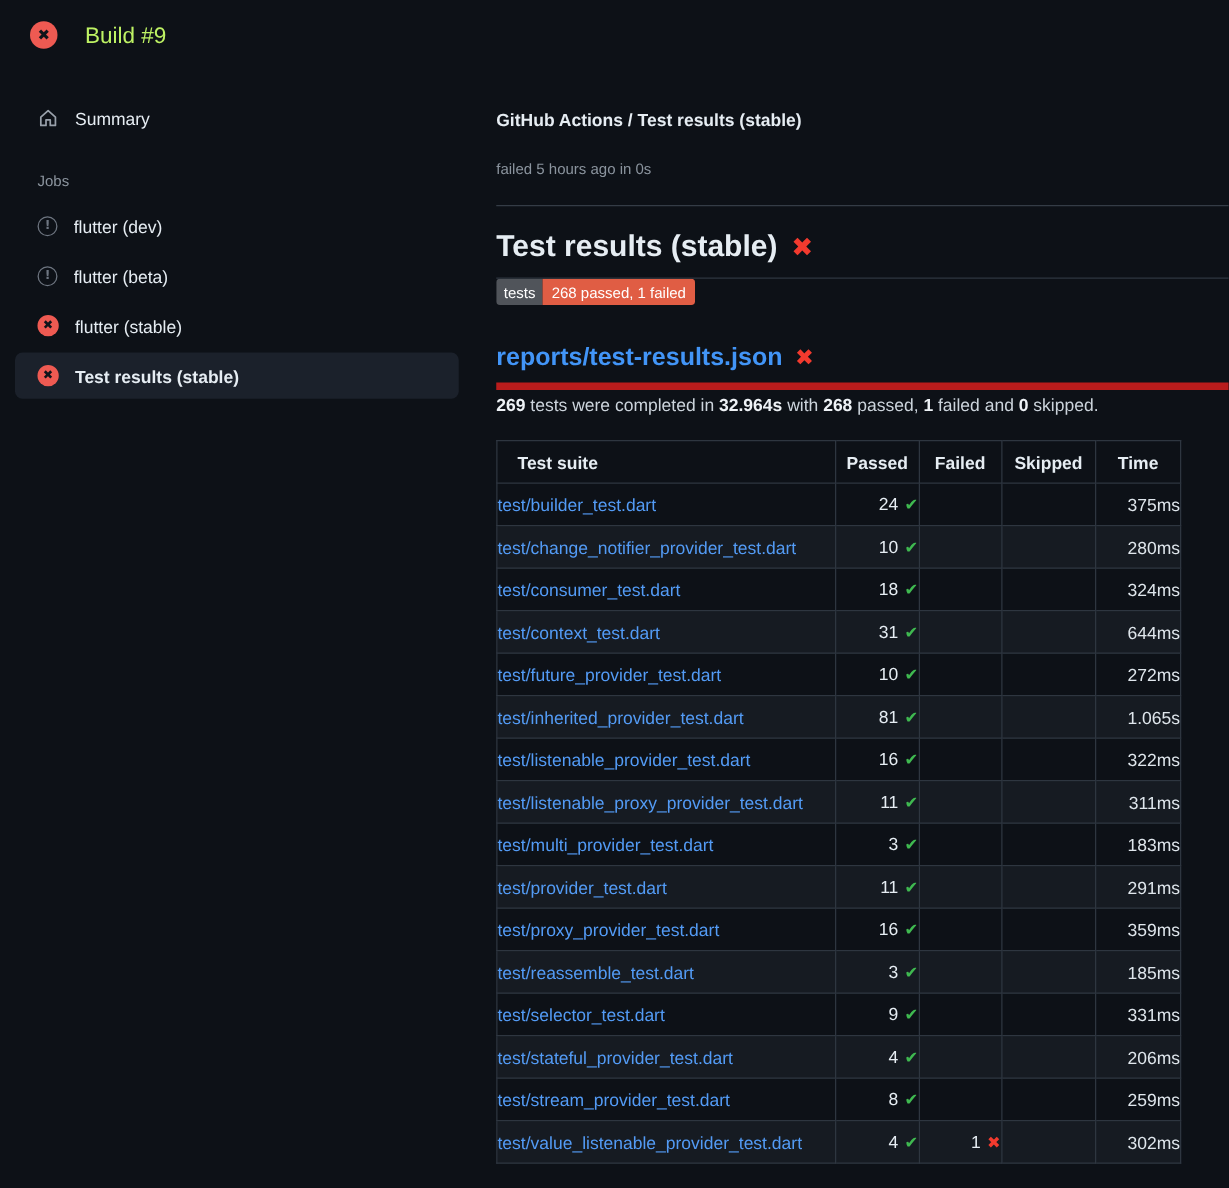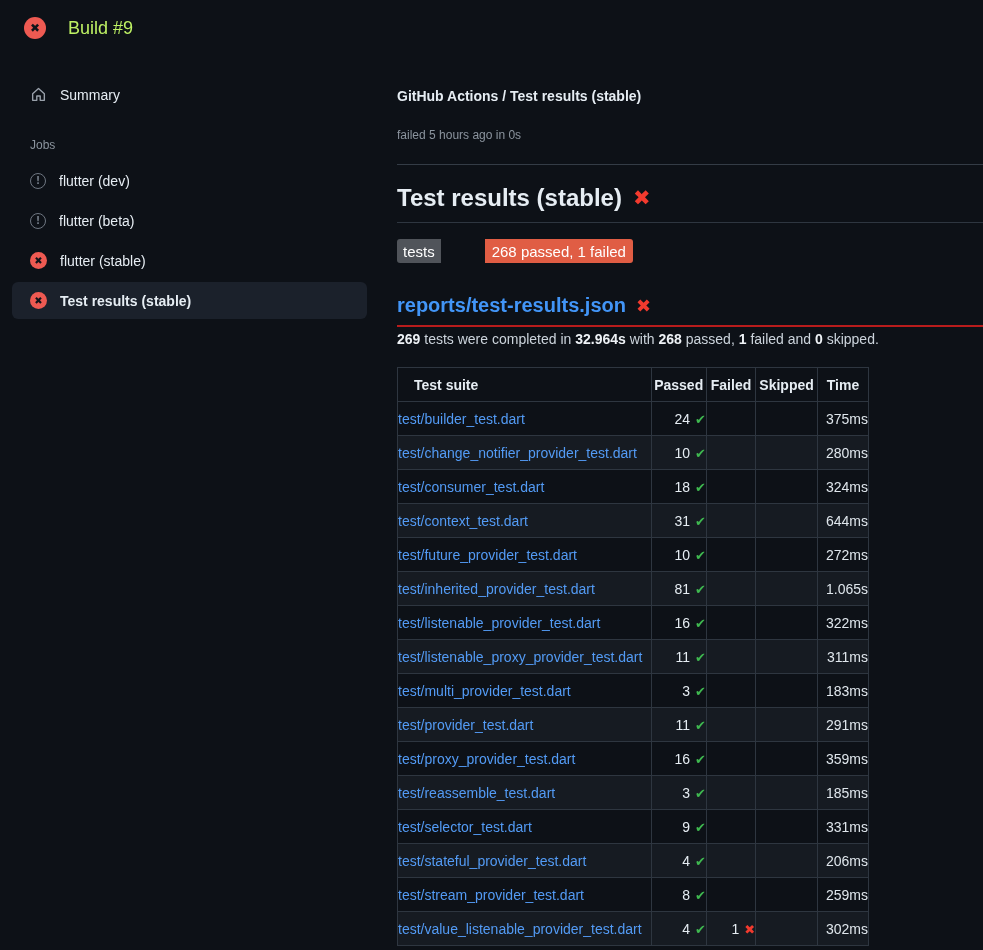--- a/index.html
+++ b/index.html
@@ -72,47 +72,46 @@
     margin-top:19px;
     display:flex; align-items:center;
     font-size:24px; font-weight:700;
     padding-bottom:10px;
     border-bottom:1px solid #2e3640;
   }
   .x-mark { color:#f23a2e; font-weight:700; }
   .section-h2 .x-mark { font-size:21px; margin-left:11px; }
 
   .badge {
-    display:inline-flex; margin-top:16px;
-    font-size:15px; line-height:1;
+    display:inline-flex; 
+    font-size:12px; line-height:1;
     border-radius:3px; overflow:hidden;
     color:#ffffff;
-    gap:44px;
   }
   .badge-label { background:#50545a; padding:5px 6px 4px; }
   .badge-value { background:#e05d44; padding:5px 7px 4px; }
 
   .report-h3 {
     margin-top:31px;
     display:flex; align-items:center;
     font-size:20px; font-weight:700;
     color:#4295f7;
     padding-bottom:8px;
-    border-bottom:2px solid #b91c1c;
+    border-bottom:6px solid #b91c1c;
     cursor:pointer;
   }
   .report-h3 .x-mark { font-size:18px; margin-left:10px; }
 
   .summary-line { margin-top:4px; font-size:14px; color:#ccd4dc; }
   .summary-line b { color:#eef2f6; }
 
   
   table.results {
     margin-top:20px;
-    width:472px;
+    width:548px;
     border-collapse:collapse;
     font-size:14px;
   }
   table.results th, table.results td {
     border:1px solid #2e3640;
     height:34px;
     padding:0;
   }
   table.results th { font-weight:700; color:#e6edf3; text-align:center; }
   table.results th.col-suite { text-align:left; padding-left:16px; }

